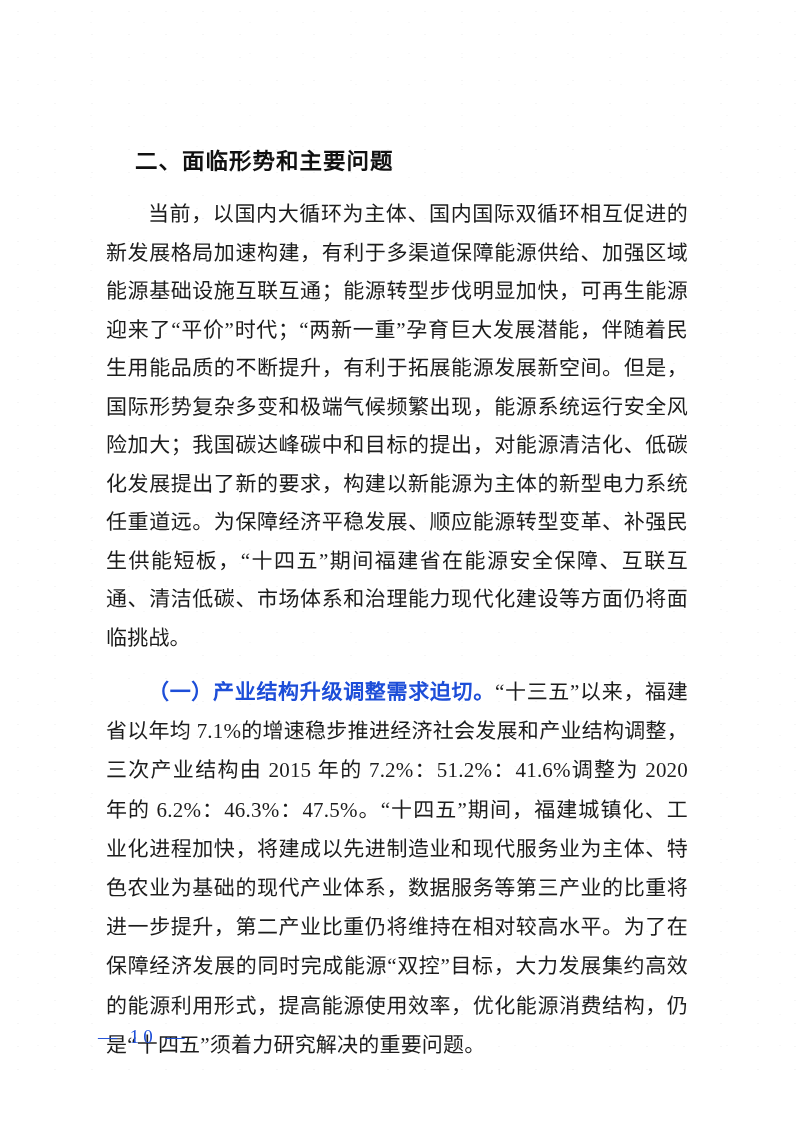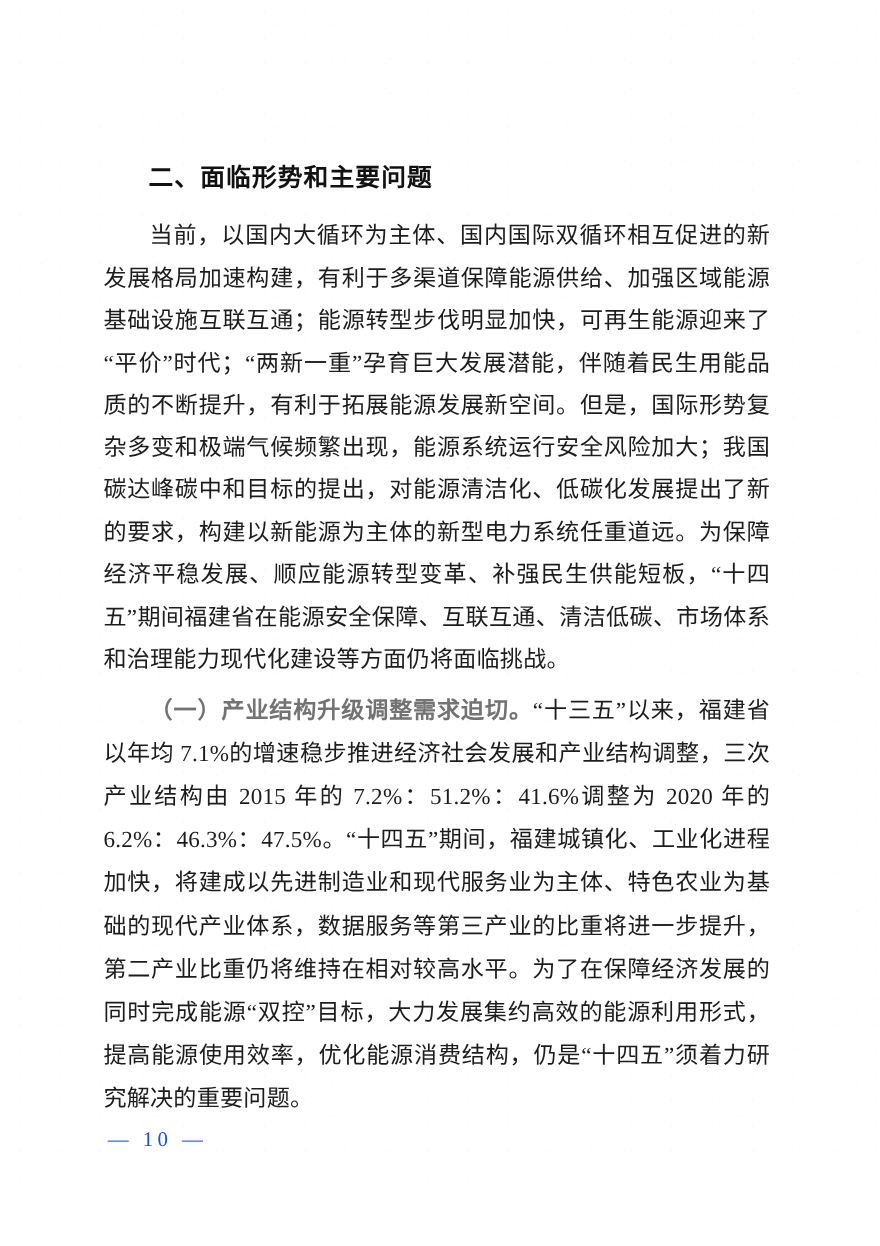--- a/index.html
+++ b/index.html
@@ -50,31 +50,31 @@
     margin: 0 0 19px 0;
     letter-spacing: 1px;
   }
   .body-para {
     font-family: "Liberation Serif", serif;
     font-size: 21px;
     line-height: 38.5px;
     text-align: justify;
     text-justify: inter-ideograph;
     text-indent: 2em;
-    margin: 4px;
+    margin: 16px;
     letter-spacing: 0.2px;
     color: #1c1c1c;
   }
   .body-para.second {
     margin-top: 8px;
     line-height: 39.2px;
   }
   .subsection-title {
     font-weight: 700;
-    color: #737373;
+    color: #1d4ed8;
   }
   .page-footer {
     position: absolute;
     left: 98px;
     top: 1026px;
     font-family: "Liberation Serif", serif;
     font-size: 19px;
     color: #1d4ed8;
     letter-spacing: 4px;
   }

